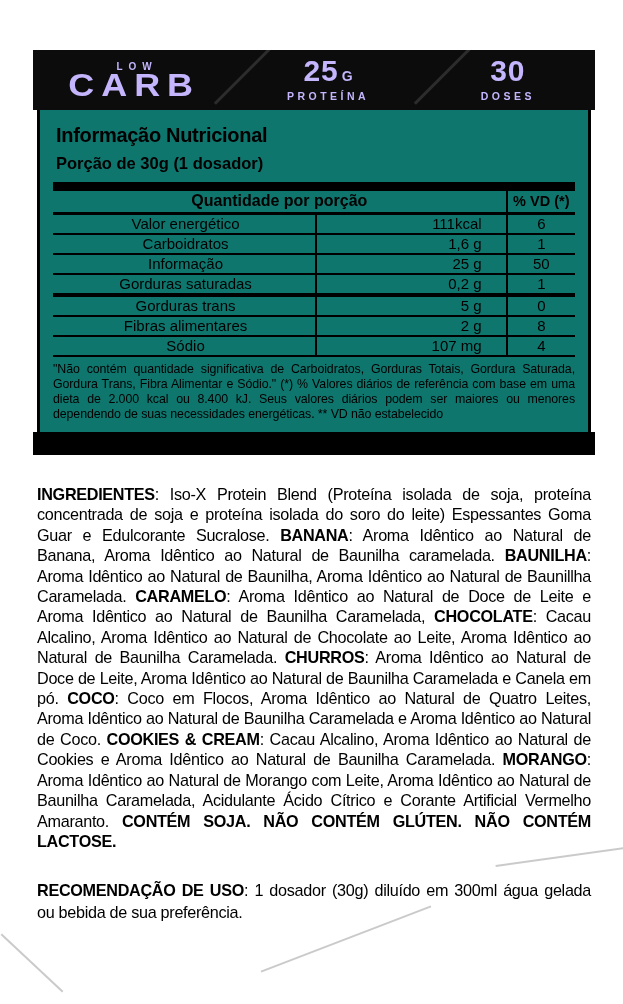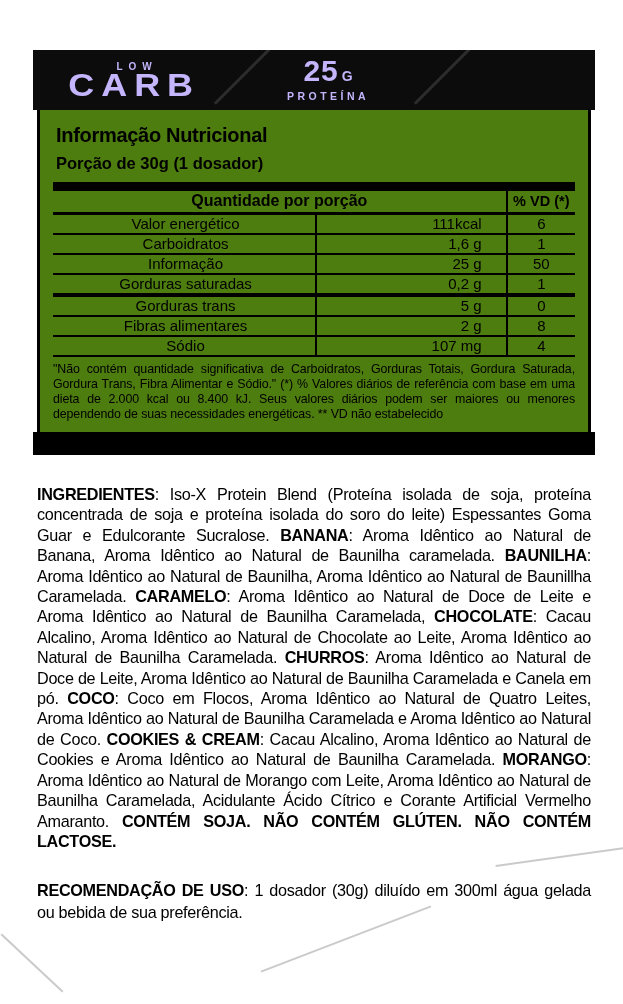--- a/index.html
+++ b/index.html
@@ -32,21 +32,21 @@
   .sec-protein{ width: 33%; }
   .sec-doses  { width: 31%; }
   .low  { font-size: 10px; font-weight: bold; letter-spacing: 6px; line-height: 11px; text-indent: 6px; }
   .carb { font-size: 31px; font-weight: bold; letter-spacing: 6px; line-height: 28px; transform: scaleX(1.16); }
   .num-row { line-height: 26px; white-space: nowrap; }
   .big  { font-size: 30px; font-weight: bold; letter-spacing: 1px; }
   .unit { font-size: 14px; font-weight: bold; margin-left: 3px; }
   .sub  { font-size: 10.5px; font-weight: bold; letter-spacing: 3.5px; line-height: 12px; margin-top: 1px; }
 
   .nbox {
-    margin: 0 4px; background: #4d7c0f;
+    margin: 0 4px; background: #0f766e;
     border-left: 3px solid #000; border-right: 3px solid #000;
     padding-top: 13px;
   }
   .nb-title   { margin: 0 16px; font-size: 20px; font-weight: bold; letter-spacing: -0.3px; line-height: 24px; }
   .nb-serving { margin: 7px 16px 0; font-size: 16.5px; font-weight: bold; line-height: 19px; }
   .nb-bar { margin: 9px 13px 0; height: 9px; background: #000; }
 
   table.ntable {
     width: calc(100% - 26px); margin: 0 13px;
     border-collapse: collapse; table-layout: fixed;
@@ -97,20 +97,26 @@
       <div class="slash s2"></div>
       <div class="b-sec sec-carb">
         <div class="low">LOW</div>
         <div class="carb">CARB</div>
       </div>
       <div class="b-sec sec-protein">
         <div class="num-row">
           <span class="big">25</span><span class="unit">G</span>
         </div>
         <div class="sub">PROTEÍNA</div>
+      </div>
+      <div class="b-sec sec-doses">
+        <div class="num-row">
+          <span class="big">30</span>
+        </div>
+        <div class="sub">DOSES</div>
       </div>
     </header>
 
     <div class="nbox">
       <h1 class="nb-title">Informação Nutricional</h1>
       <h2 class="nb-serving">Porção de 30g (1 dosador)</h2>
       <div class="nb-bar"></div>
 
       <table class="ntable">
         <colgroup>

